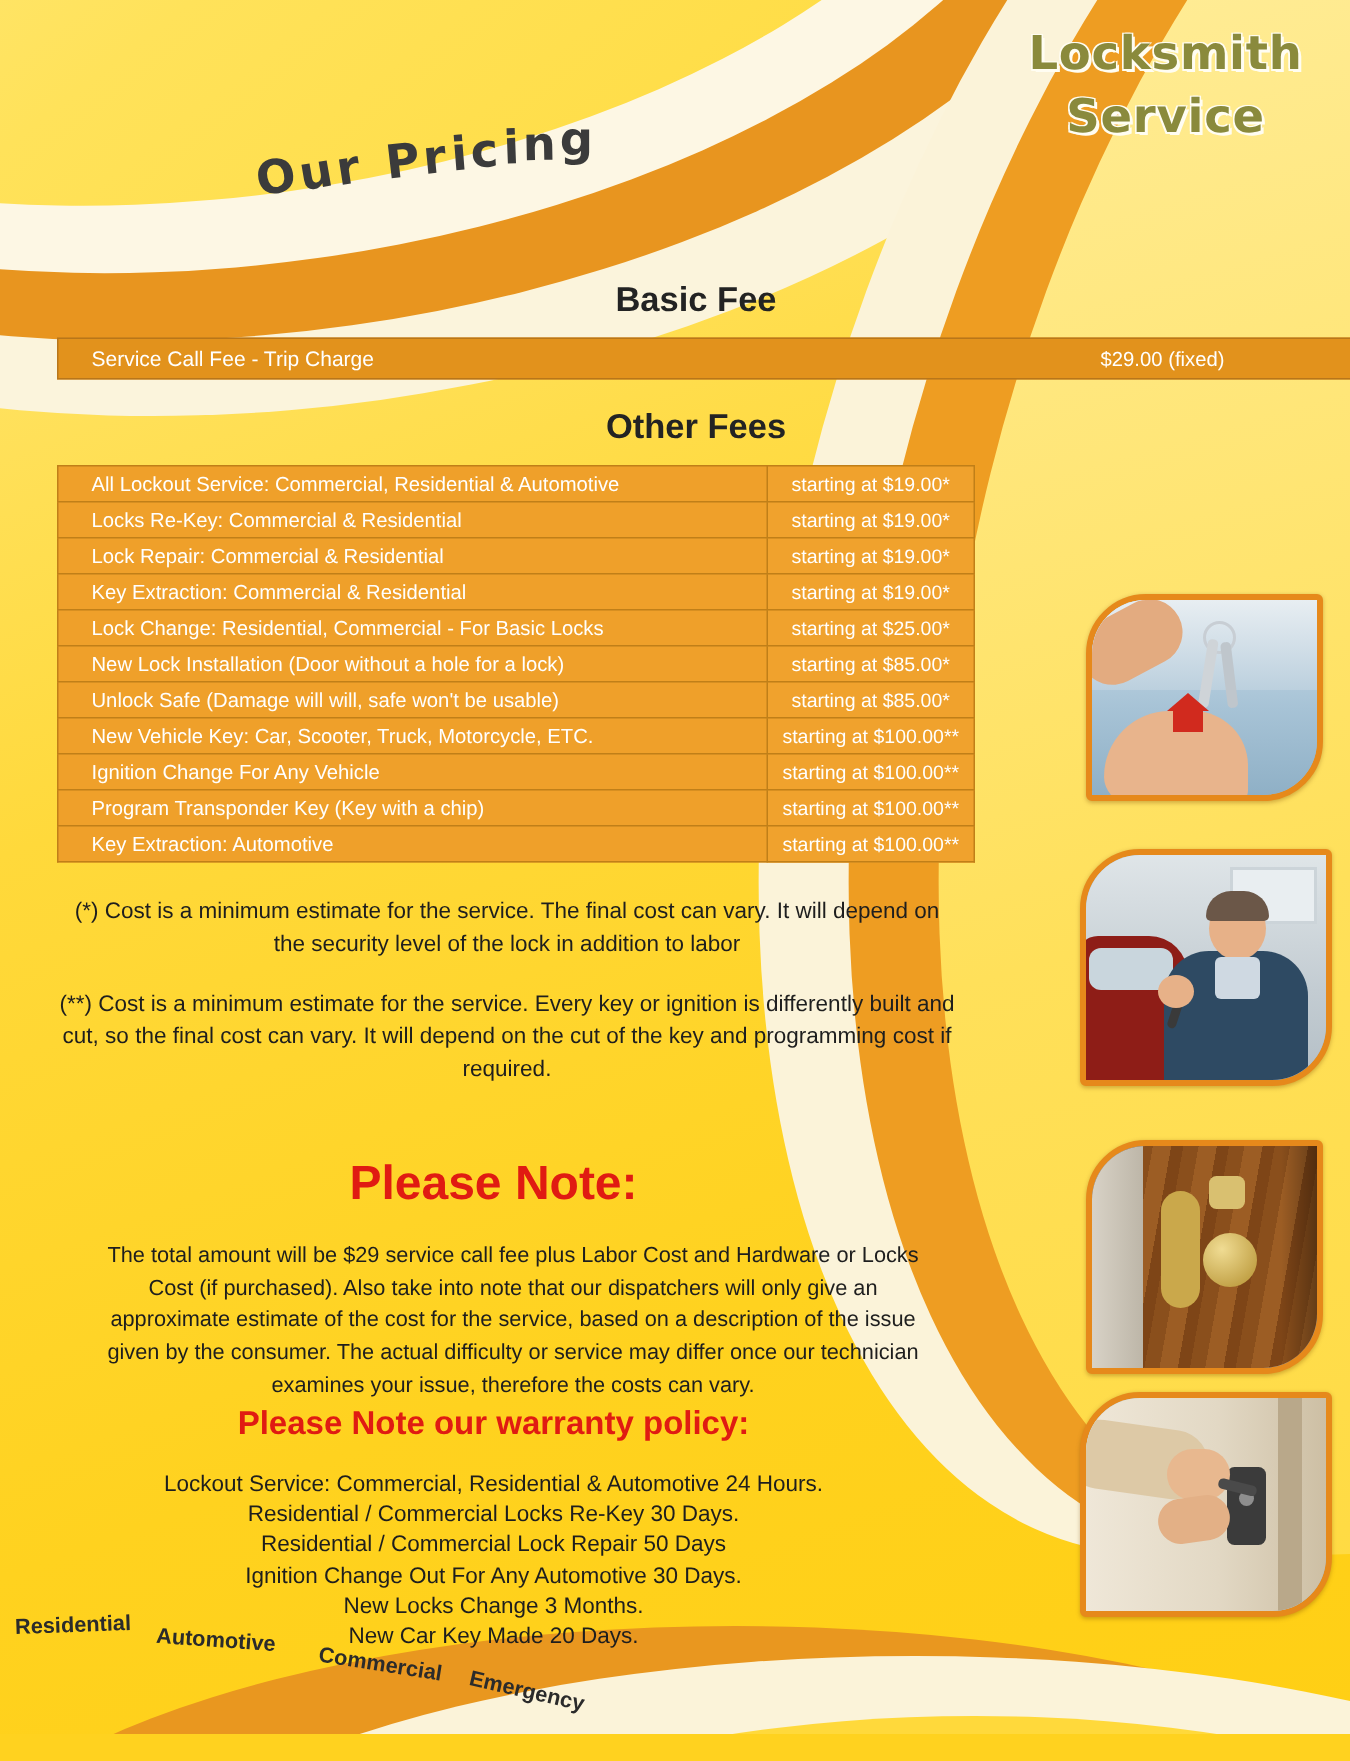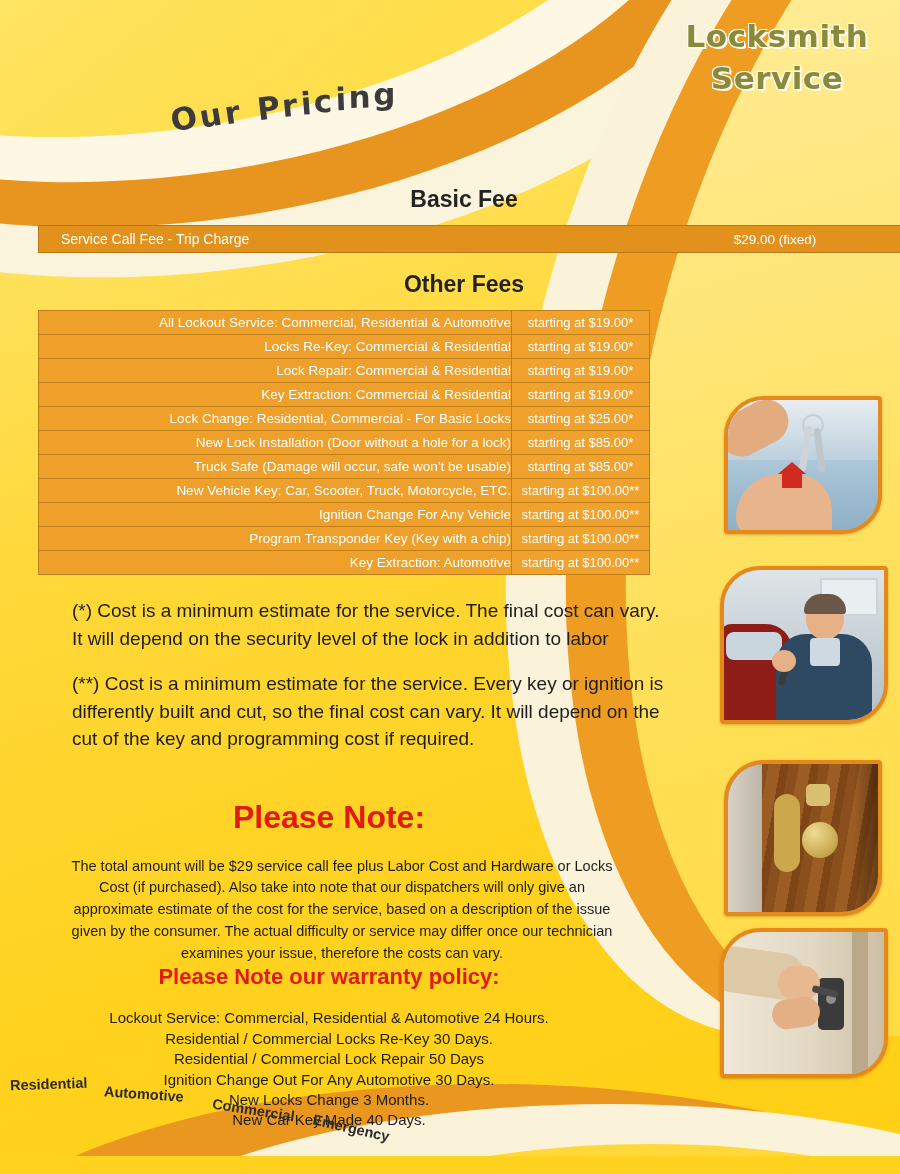--- a/index.html
+++ b/index.html
@@ -164,31 +164,31 @@
     width: 612px;
     background: #EFA02A;
   }
   .fees-table td {
     border: 1px solid #C07F18;
     color: #FFFFFF;
     font-size: 13.5px;
     padding: 2.5px 0;
     height: 18px;
   }
-  .fees-table td.desc { padding-left: 22px; width: 450px; text-align: right; }
+  .fees-table td.desc { padding-left: 22px; width: 450px; }
   .fees-table td.price {
     text-align: center;
     font-size: 13px;
     background: #F0A22D;
   }
 
   .note-block {
-    margin: 22px 40px 0 58px;
-    text-align: left;
-    font-size: 19px;
+    margin: 22px 40px 0 24px;
+    text-align: center;
+    font-size: 15px;
     color: #1E1E1E;
     line-height: 1.45;
     width: 600px;
   }
   .note-block.second { margin-top: 18px; }
 
   .please-note {
     margin-top: 46px;
     text-align: center;
     width: 630px;
@@ -356,21 +356,21 @@
         </tr>
         <tr>
           <td class="desc">Lock Change: Residential, Commercial - For Basic Locks</td>
           <td class="price">starting at $25.00*</td>
         </tr>
         <tr>
           <td class="desc">New Lock Installation (Door without a hole for a lock)</td>
           <td class="price">starting at $85.00*</td>
         </tr>
         <tr>
-          <td class="desc">Truck Safe (Damage will occur, safe won't be usable)</td>
+          <td class="desc">Unlock Safe (Damage will will, safe won't be usable)</td>
           <td class="price">starting at $85.00*</td>
         </tr>
         <tr>
           <td class="desc">New Vehicle Key: Car, Scooter, Truck, Motorcycle, ETC.</td>
           <td class="price">starting at $100.00**</td>
         </tr>
         <tr>
           <td class="desc">Ignition Change For Any Vehicle</td>
           <td class="price">starting at $100.00**</td>
         </tr>
@@ -391,21 +391,21 @@
     <div class="please-note">Please Note:</div>
     <div class="please-note-body">The total amount will be $29 service call fee plus Labor Cost and Hardware or Locks Cost (if purchased). Also take into note that our dispatchers will only give an approximate estimate of the cost for the service, based on a description of the issue given by the consumer. The actual difficulty or service may differ once our technician examines your issue, therefore the costs can vary.</div>
 
     <div class="warranty-title">Please Note our warranty policy:</div>
     <div class="warranty-body">
       <div>Lockout Service: Commercial, Residential &amp; Automotive 24 Hours.</div>
       <div>Residential / Commercial Locks Re-Key 30 Days.</div>
       <div>Residential / Commercial Lock Repair 50 Days</div>
       <div>Ignition Change Out For Any Automotive 30 Days.</div>
       <div>New Locks Change 3 Months.</div>
-      <div>New Car Key Made 40 Days.</div>
+      <div>New Car Key Made 20 Days.</div>
     </div>
   </div>
 
   <div class="photo p1">
     <div class="ph-inner">
       <div class="sky"></div>
         <div class="blur"></div>
       <div class="ring"></div>
         <div class="key1"></div>
         <div class="key2"></div>

